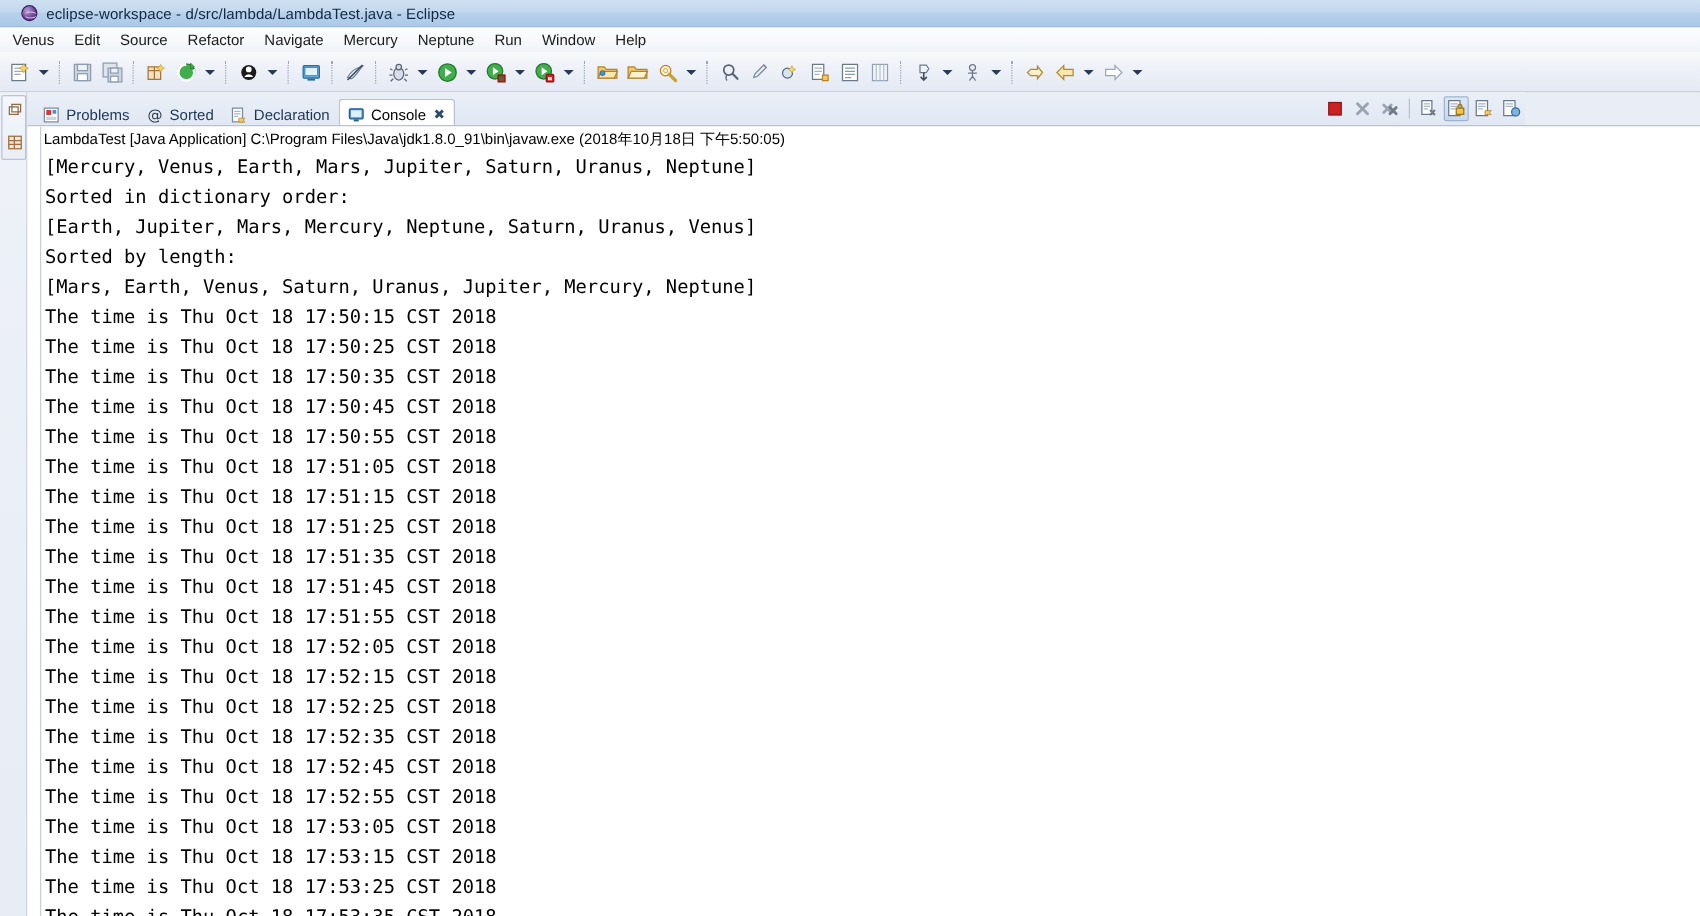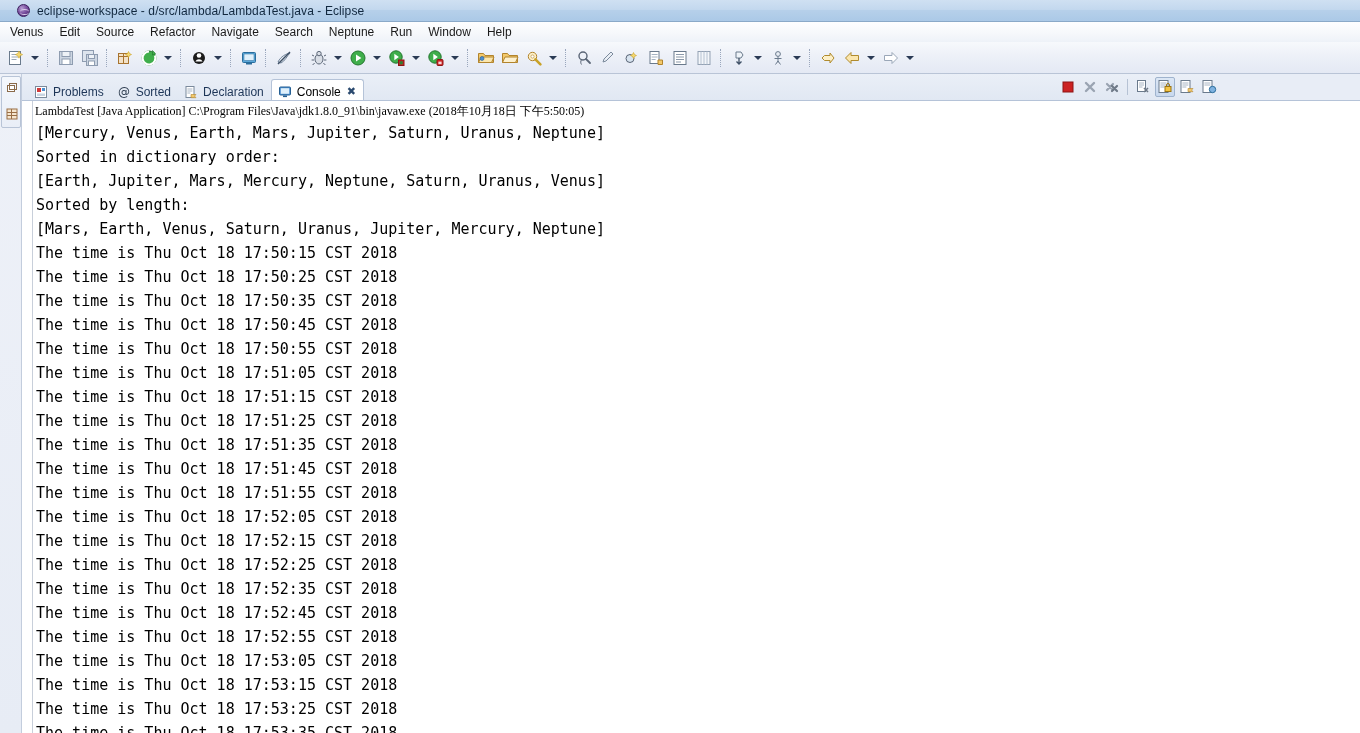--- a/index.html
+++ b/index.html
@@ -253,21 +253,21 @@
   .console-inner {
     position: absolute;
     left: 10px; top: 0;
     width: 1328px;
     height: 633px;
     border-left: 1px solid #c8cfda;
     box-sizing: border-box;
     overflow: hidden;
   }
   .console-header {
-    font-family: Liberation Serif, serif;
+    font-family: Liberation Sans, sans-serif;
     font-size: 12px;
     color: #000000;
     padding: 3px 0 2px 2px;
     white-space: nowrap;
     line-height: 15px;
   }
   .console-body {
     font-family: "DejaVu Sans Mono", monospace;
     font-size: 15px;
     line-height: 24px;
@@ -288,21 +288,21 @@
     </div>
     <div class="titlebar-text">eclipse-workspace - d/src/lambda/LambdaTest.java - Eclipse</div>
   </div>
 
   <div class="menubar" id="menubar">
       <div class="menu-item">Venus</div>
       <div class="menu-item">Edit</div>
       <div class="menu-item">Source</div>
       <div class="menu-item">Refactor</div>
       <div class="menu-item">Navigate</div>
-      <div class="menu-item">Search</div>
+      <div class="menu-item">Mercury</div>
       <div class="menu-item">Neptune</div>
       <div class="menu-item">Run</div>
       <div class="menu-item">Window</div>
       <div class="menu-item">Help</div>
     </div>
 
   <div class="toolbar" id="toolbar">
       <div class="tb">
         <svg width="18" height="18" viewBox="0 0 18 18">
           <rect x="2.5" y="2.5" width="11" height="13" fill="#ffffff" stroke="#6a7a8c"></rect>

